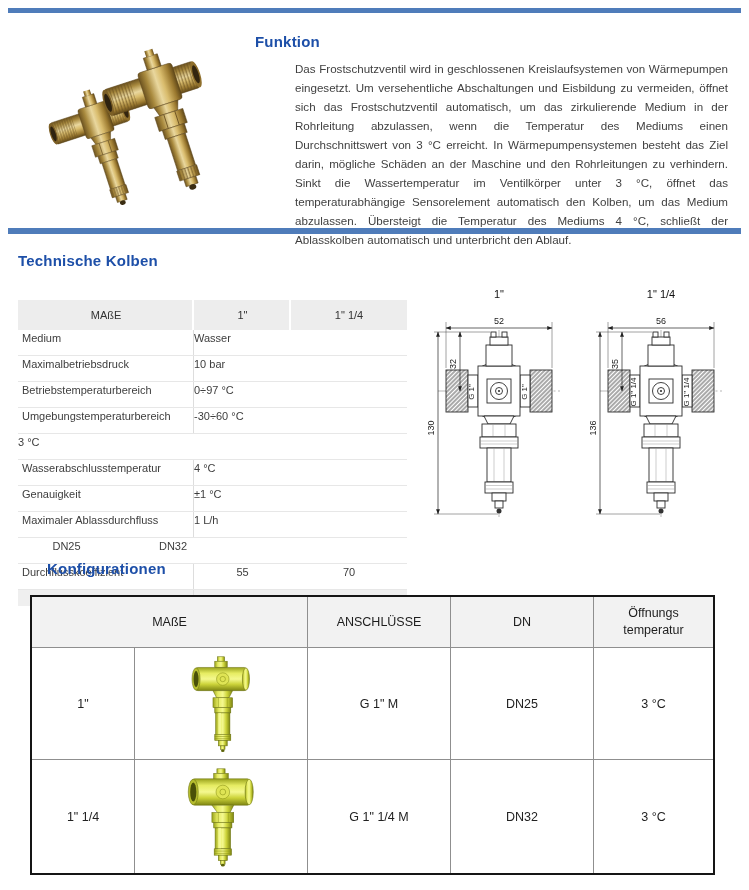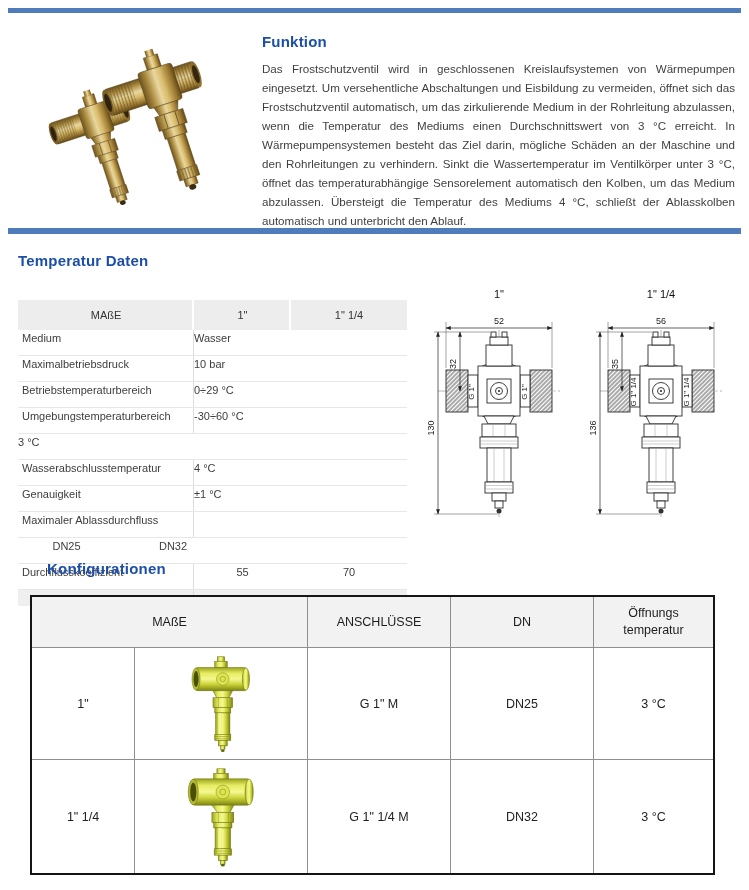--- a/index.html
+++ b/index.html
@@ -6,24 +6,24 @@
   html,body { background:#fff; }
   body { font-family:"Liberation Sans", sans-serif; }
   .page { position:relative; width:749px; height:890px; background:#fff; overflow:hidden; }
 
   .bar { position:absolute; left:8px; width:733px; background:#4f7cba; }
   .bar.top { top:8px; height:5px; }
   .bar.mid { top:228px; height:6px; }
 
   .photo { position:absolute; left:30px; top:28px; }
 
-  .funktion { position:absolute; left:262px; top:33px; width:473px; }
+  .funktion { position:absolute; left:255px; top:33px; width:473px; }
   h2.blue { color:#1d4fa8; font-size:15px; font-weight:bold; letter-spacing:.2px; }
   .funktion h2 { margin-bottom:9px; }
-  .funktion p { font-size:11.6px; line-height:19px; color:#3f3f3f; text-align:justify; }
+  .funktion p { font-size:11.6px; line-height:19px; color:#3f3f3f; text-align:justify;margin-left:40px; }
 
   .tech-title { position:absolute; left:18px; top:252px; }
   .konf-title { position:absolute; left:18px; top:560px;margin-left:29px; }
 
   
   .ttable { position:absolute; left:18px; top:300px; width:389px; font-size:11px; color:#3d3d3d; }
   .thead { display:flex; height:30px; line-height:30px; background:#ededed; text-align:center; color:#333; }
   .thead .c1 { width:176px; box-shadow:inset -2px 0 0 #fff; }
   .thead .c2 { width:97px;  box-shadow:inset -2px 0 0 #fff; }
   .thead .c3 { width:116px; }
@@ -140,57 +140,58 @@
     </svg>
   </div>
 
   <section class="funktion">
     <h2 class="blue">Funktion</h2>
     <p>Das Frostschutzventil wird in geschlossenen Kreislaufsystemen von Wärmepumpen eingesetzt. Um versehentliche Abschaltungen und Eisbildung zu vermeiden, öffnet sich das Frostschutzventil automatisch, um das zirkulierende Medium in der Rohrleitung abzulassen, wenn die Temperatur des Mediums einen Durchschnittswert von 3 °C erreicht. In Wärmepumpensystemen besteht das Ziel darin, mögliche Schäden an der Maschine und den Rohrleitungen zu verhindern. Sinkt die Wassertemperatur im Ventilkörper unter 3 °C, öffnet das temperaturabhängige Sensorelement automatisch den Kolben, um das Medium abzulassen. Übersteigt die Temperatur des Mediums 4 °C, schließt der Ablasskolben automatisch und unterbricht den Ablauf.</p>
   </section>
 
   <div class="bar mid"></div>
 
-  <h2 class="blue tech-title">Temperatur Daten</h2>
+  <h2 class="blue tech-title">Technische Kolben</h2>
 
   <div class="ttable">
     <div class="thead">
       <div class="c1">MAßE</div>
       <div class="c2">1"</div>
       <div class="c3">1" 1/4</div>
     </div>
     <div class="trow">
         <div class="lbl">Medium</div>
         <div class="val">Wasser</div>
       </div>
     <div class="trow">
         <div class="lbl">Maximalbetriebsdruck</div>
         <div class="val">10 bar</div>
       </div>
     <div class="trow">
         <div class="lbl">Betriebstemperaturbereich</div>
-        <div class="val">0÷29 °C</div>
+        <div class="val">0÷97 °C</div>
       </div>
     <div class="trow">
         <div class="lbl">Umgebungstemperaturbereich</div>
         <div class="val">-30÷60 °C</div>
       </div>
     <div class="trow">
         <div class="val">3 °C</div>
       </div>
     <div class="trow">
         <div class="lbl">Wasserabschlusstemperatur</div>
         <div class="val">4 °C</div>
       </div>
     <div class="trow">
         <div class="lbl">Genauigkeit</div>
         <div class="val">±1 °C</div>
       </div>
     <div class="trow">
         <div class="lbl">Maximaler Ablassdurchfluss</div>
+        <div class="val">1 L/h</div>
       </div>
     <div class="trow">
         <div class="v1">DN25</div>
         <div class="v2">DN32</div>
       </div>
     <div class="trow">
         <div class="lbl">Durchflusskoeffizient</div>
         <div class="v1">55</div>
         <div class="v2">70</div>
       </div>

